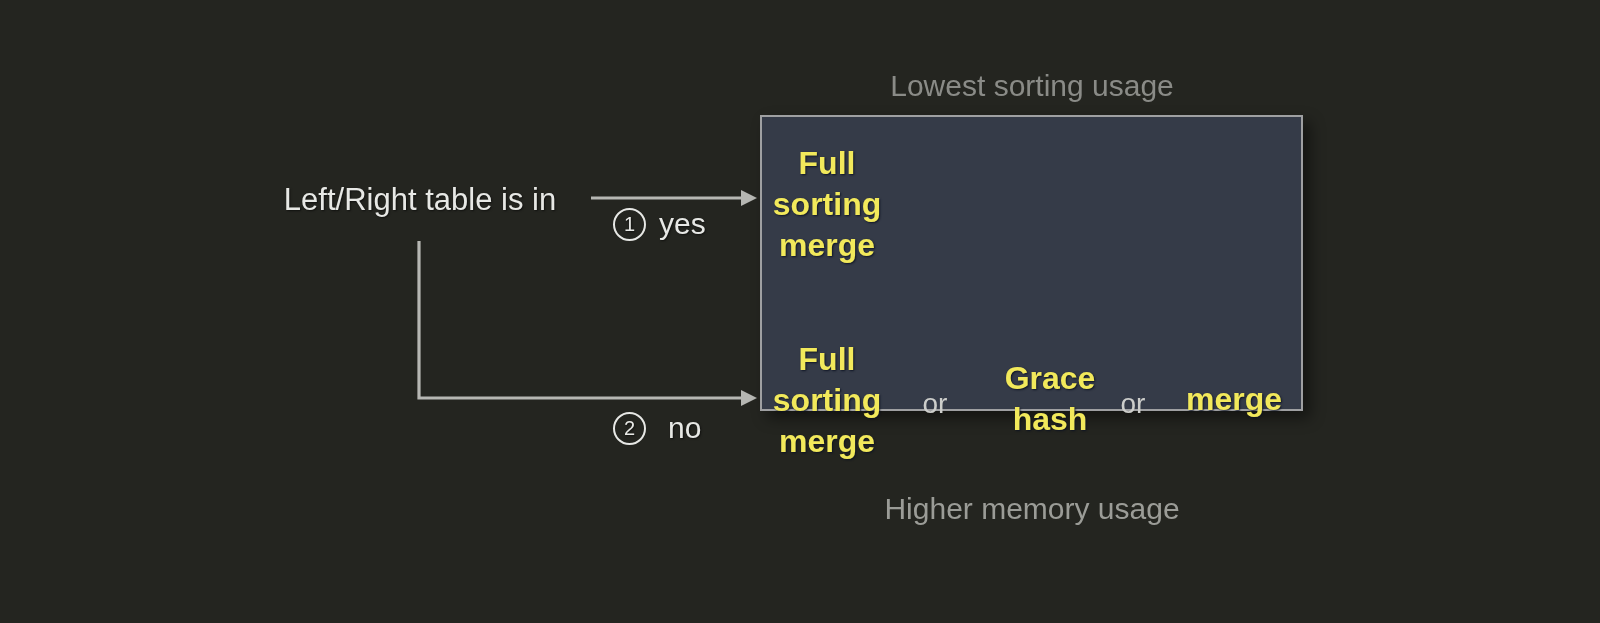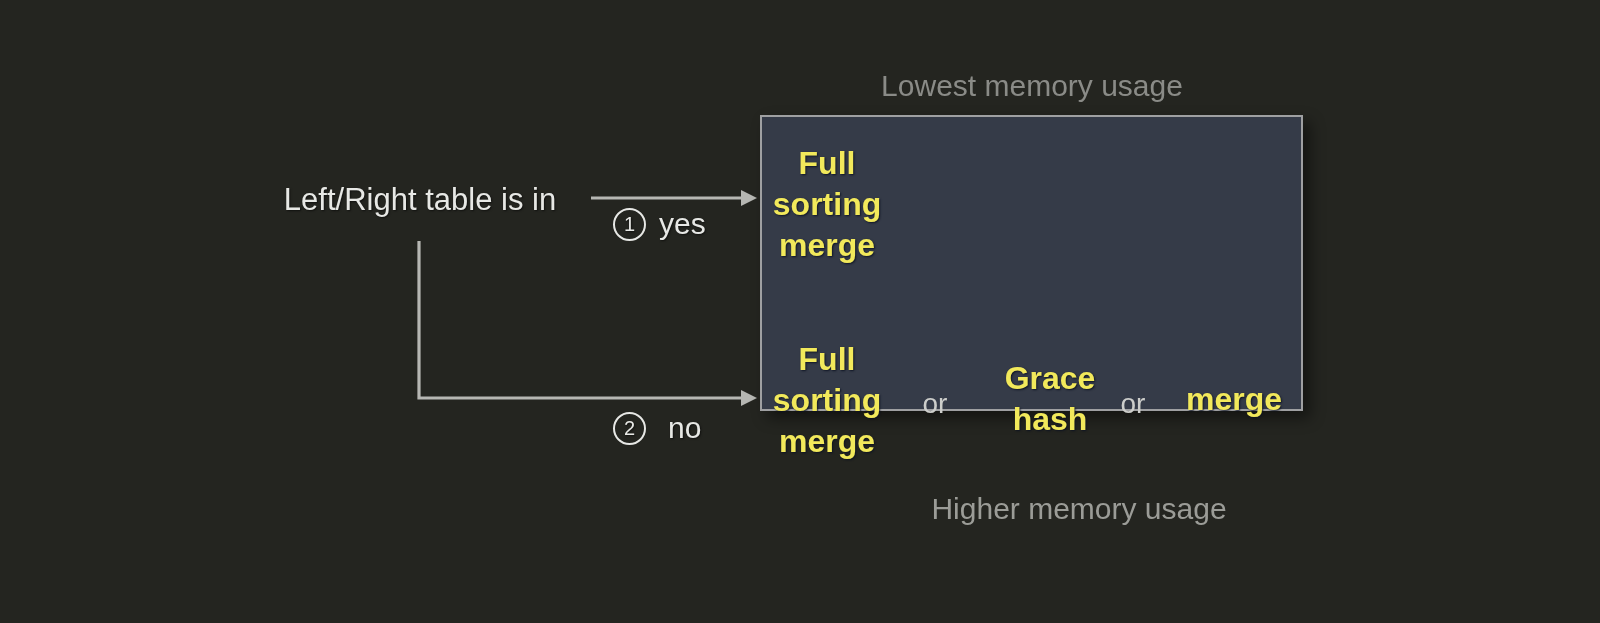--- a/index.html
+++ b/index.html
@@ -71,21 +71,21 @@
   }
   .branch-yes { left: 613px; top: 207px; gap: 13px; }
   .branch-no  { left: 613px; top: 411px; gap: 22px; }
   .caption {
     position: absolute;
     transform: translate(-50%, -50%);
     white-space: nowrap;
     font-size: 30px;
   }
   .caption-top { left: 1032px; top: 86px; color: var(--caption-top); }
-  .caption-bottom { left: 1032px; top: 509px; color: var(--caption-bottom); margin-left: 47px; }
+  .caption-bottom { left: 1032px; top: 509px; color: var(--caption-bottom); }
   .memory-box {
     position: absolute;
     left: 760px; top: 115px;
     width: 543px; height: 296px;
     background: var(--box-fill);
     border: 2px solid var(--box-border);
     box-shadow: 7px 7px 14px rgba(0,0,0,0.45);
   }
   .algo {
     position: absolute;
@@ -130,21 +130,21 @@
   <div class="branch branch-yes">
     <span class="circle-num">1</span>
     <span>yes</span>
   </div>
 
   <div class="branch branch-no">
     <span class="circle-num">2</span>
     <span>no</span>
   </div>
 
-  <div class="caption caption-top">Lowest memory usage</div>
+  <div class="caption caption-top">Lowest sorting usage</div>
 
   <div class="memory-box">
 
     <div class="algo algo-top">
       <div>Full</div>
       <div>sorting</div>
       <div>merge</div>
     </div>
 
     <div class="algo algo-fsm-2">

